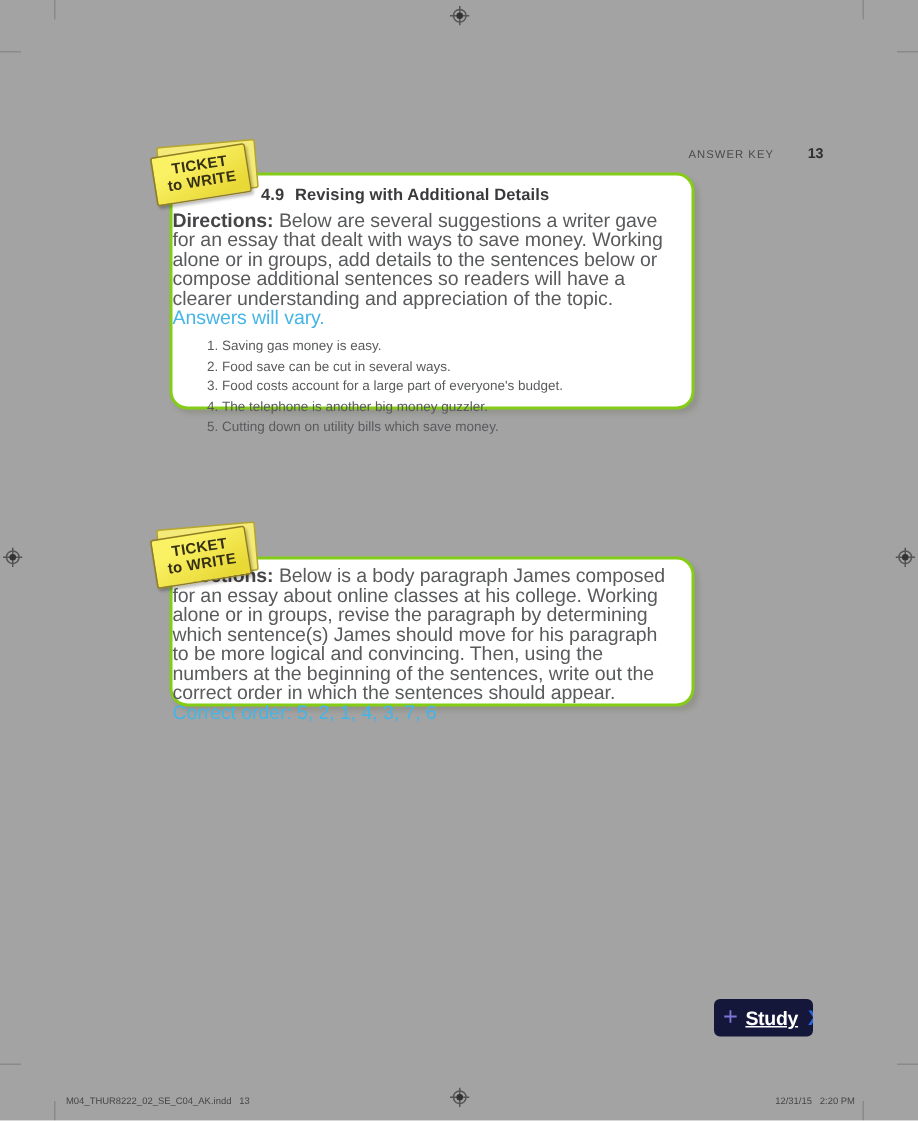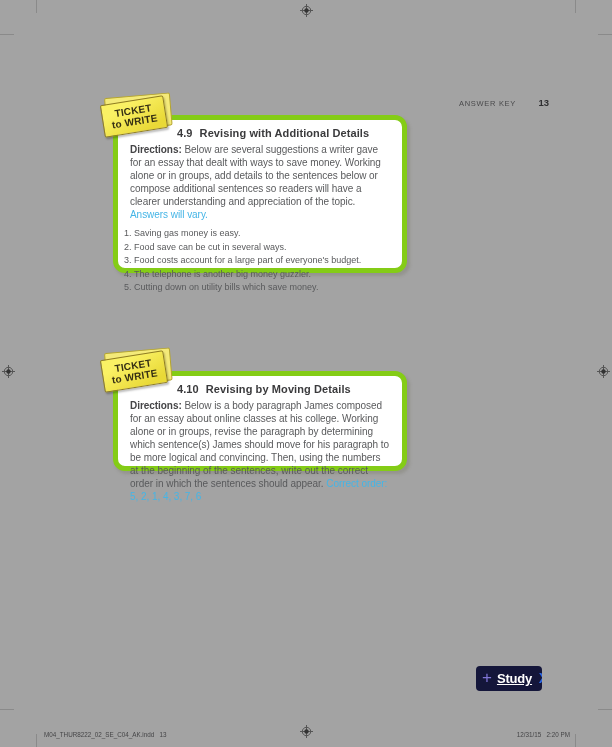--- a/index.html
+++ b/index.html
@@ -22,48 +22,48 @@
   
   .header {
     position:absolute; left:459px; top:66px; width:90px;
     display:flex; align-items:baseline; justify-content:space-between;
   }
   .header-label { font-size:7.5px; letter-spacing:0.7px; color:#4a4a4c; }
   .header-page { font-size:9.5px; font-weight:bold; color:#2f2f31;margin-top:31px; }
 
   
   .section-box {
-    position:absolute; left:113px; width:294px;
+    position:absolute; left:113px; width:350px;
     background:#ffffff;
-    border:5px solid #84cc16;
+    border:2px solid #84cc16;
     border-radius:12px;
     box-shadow:2.5px 3px 3px rgba(110,110,90,0.28);
     box-sizing:border-box;
     z-index:1;
   }
   .box-1 { top:115px; height:158px; }
   .box-2 { top:371px; height:100px; }
 
   .section-heading {
     margin:7px 10px 0 59px;
     font-size:11px; font-weight:bold; color:#3a3a3c;
     letter-spacing:0.1px;
   }
   .section-heading .num { margin-right:7px; }
 
   .directions {
-    margin:4px 11px 0 12px;
-    font-size:10px; line-height:13px; color:#595a5c;
+    margin:4px 11px 0 0;
+    font-size:13px; line-height:13px; color:#595a5c;
     letter-spacing:-0.05px;
   }
   .directions .dir-label { font-weight:bold; color:#454547; }
   .answer { color:#45b5e6; }
 
   .sentence-list {
-    margin:6px 10px 0 0; padding-left:16px;
+    margin:6px 10px 0 0; padding-left:33px;
     font-size:9px; line-height:13px; color:#595a5c;
   }
   .sentence-list li { margin-bottom:0.5px; }
 
   
   .ticket {
     position:absolute; width:64px; height:33px;
     transform:rotate(-9deg); z-index:3;
   }
   .ticket::before {
@@ -177,23 +177,20 @@
   </div>
 
   <div class="ticket ticket-2">
     <div class="ticket-front">
       <span class="ticket-line">TICKET</span>
       <span class="ticket-line">to WRITE</span>
     </div>
   </div>
 
   <div class="section-box box-2">
-    <div class="section-heading">
-      <span class="num">4.10</span><span>Revising by Moving Details</span>
-    </div>
     <p class="directions">
       <span class="dir-label">Directions:</span>
       <span>Below is a body paragraph James composed for an essay about online classes at his college. Working alone or in groups, revise the paragraph by determining which sentence(s) James should move for his paragraph to be more logical and convincing. Then, using the numbers at the beginning of the sentences, write out the correct order in which the sentences should appear.</span>
       <span class="answer">Correct order: 5, 2, 1, 4, 3, 7, 6</span>
     </p>
   </div>
 
   <div class="logo">
     <span class="logo-plus">+</span>
     <span class="logo-name">Study</span>

